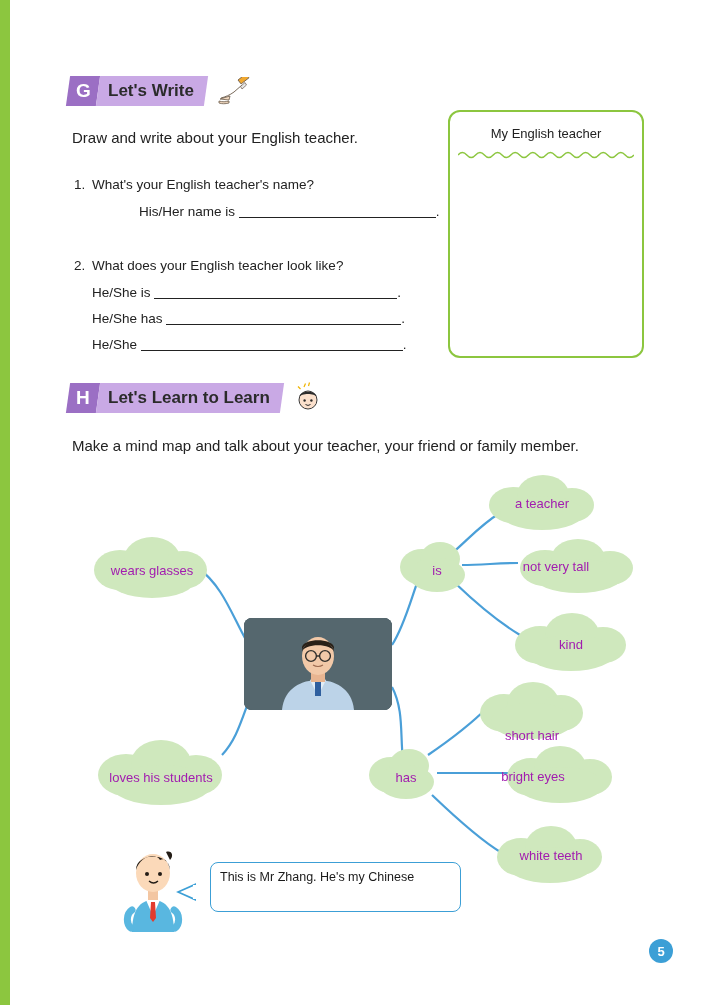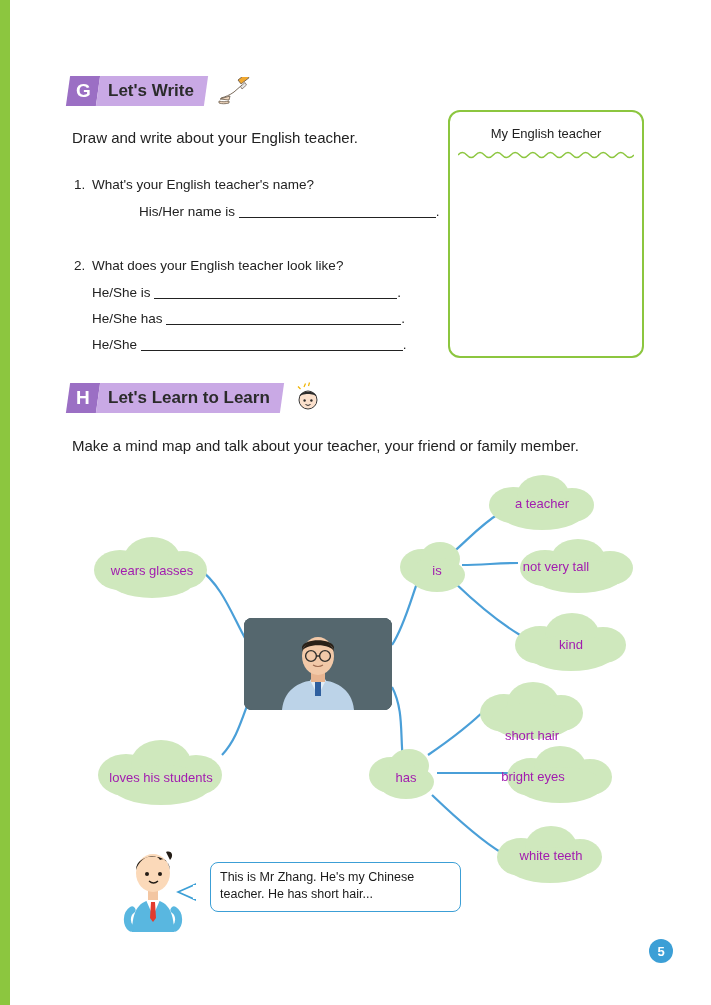--- a/index.html
+++ b/index.html
@@ -382,21 +382,20 @@
     <path d="M69 47 Q74 50 79 47" stroke="#9c6a4f" stroke-width="1.2" fill="none"></path>
   </svg>
 </div>
 
 <svg class="bubble-tail" width="20" height="24" viewBox="0 0 20 24">
   <path d="M20 4 L2 12 L20 20 Z" fill="#ffffff" stroke="#3c9fd6" stroke-width="1.6"></path>
   <rect x="17" y="5" width="5" height="14" fill="#ffffff"></rect>
 </svg>
 <div class="bubble">
   <div>This is Mr Zhang. He's my Chinese</div>
-  <div>teacher. He has short hair...</div>
 </div>
 
 <svg style="position:absolute; left:122px; top:840px;" width="62" height="92" viewBox="0 0 62 92">
 
   <path d="M10 92 C10 70 18 60 31 60 C44 60 52 70 52 92 Z" fill="#59b7e0"></path>
   <path d="M24 60 L31 76 L38 60 L34 58 L28 58 Z" fill="#ffffff"></path>
   <path d="M29 62 L33 62 L34 78 L31 82 L28 78 Z" fill="#e23b2e"></path>
 
   <rect x="26" y="48" width="10" height="12" fill="#f3c6a2"></rect>
 

